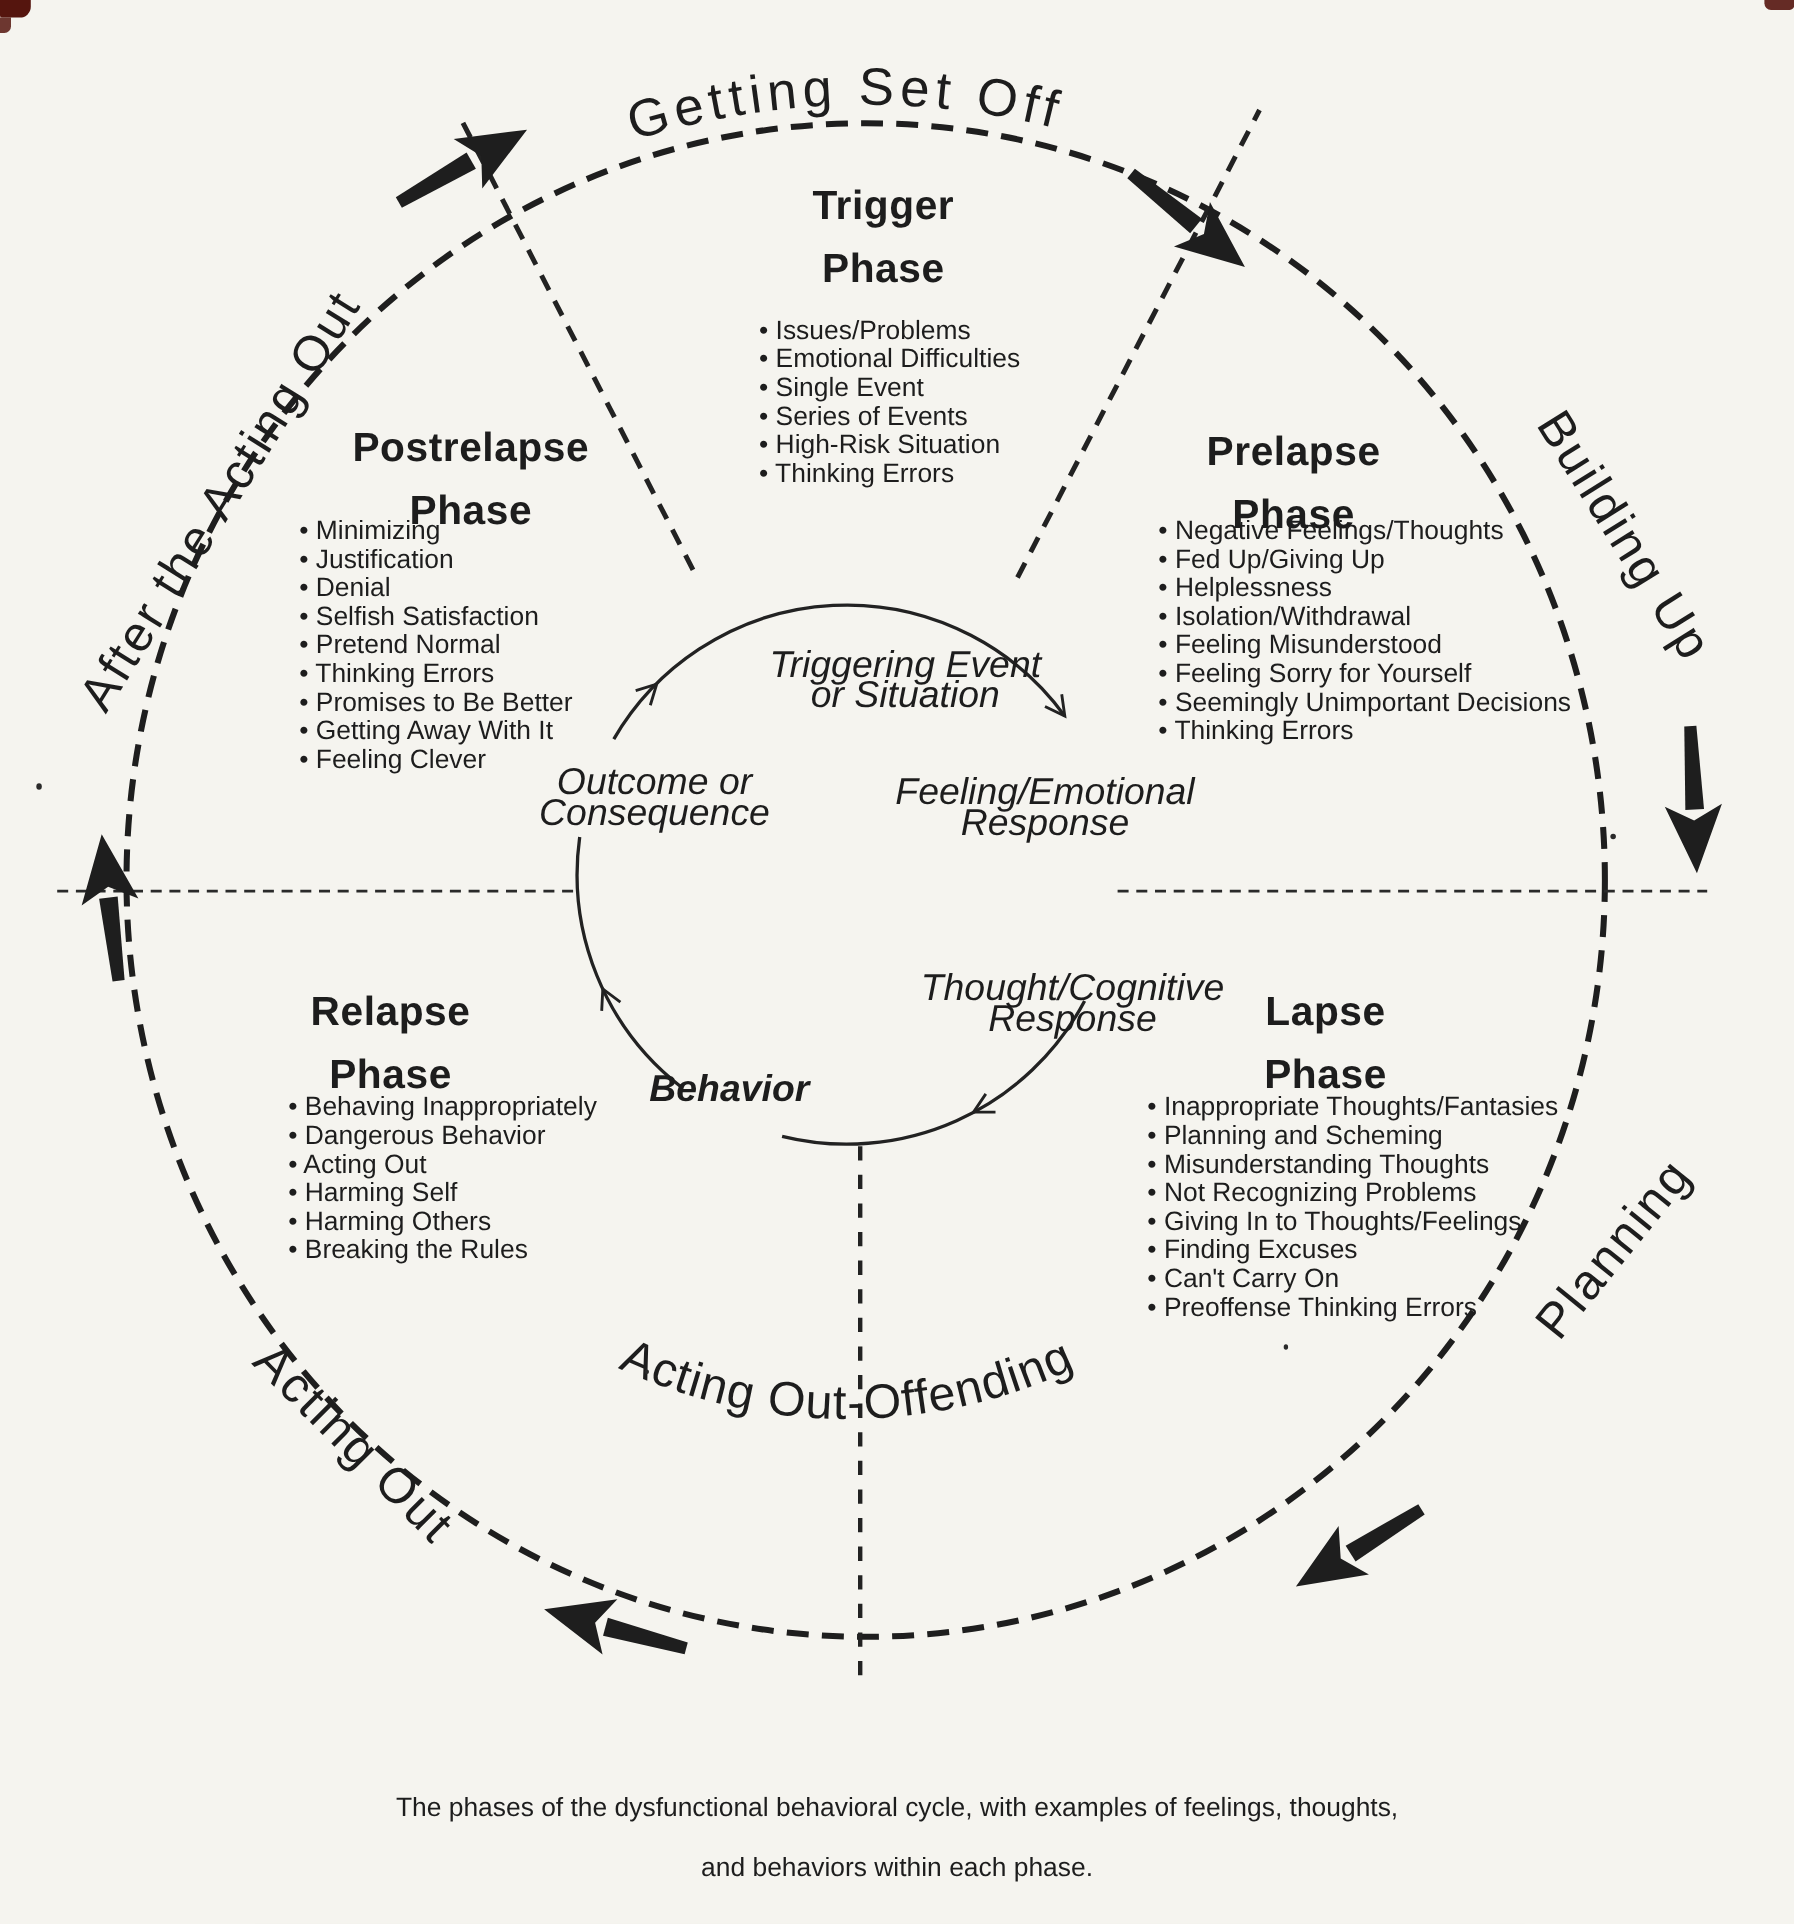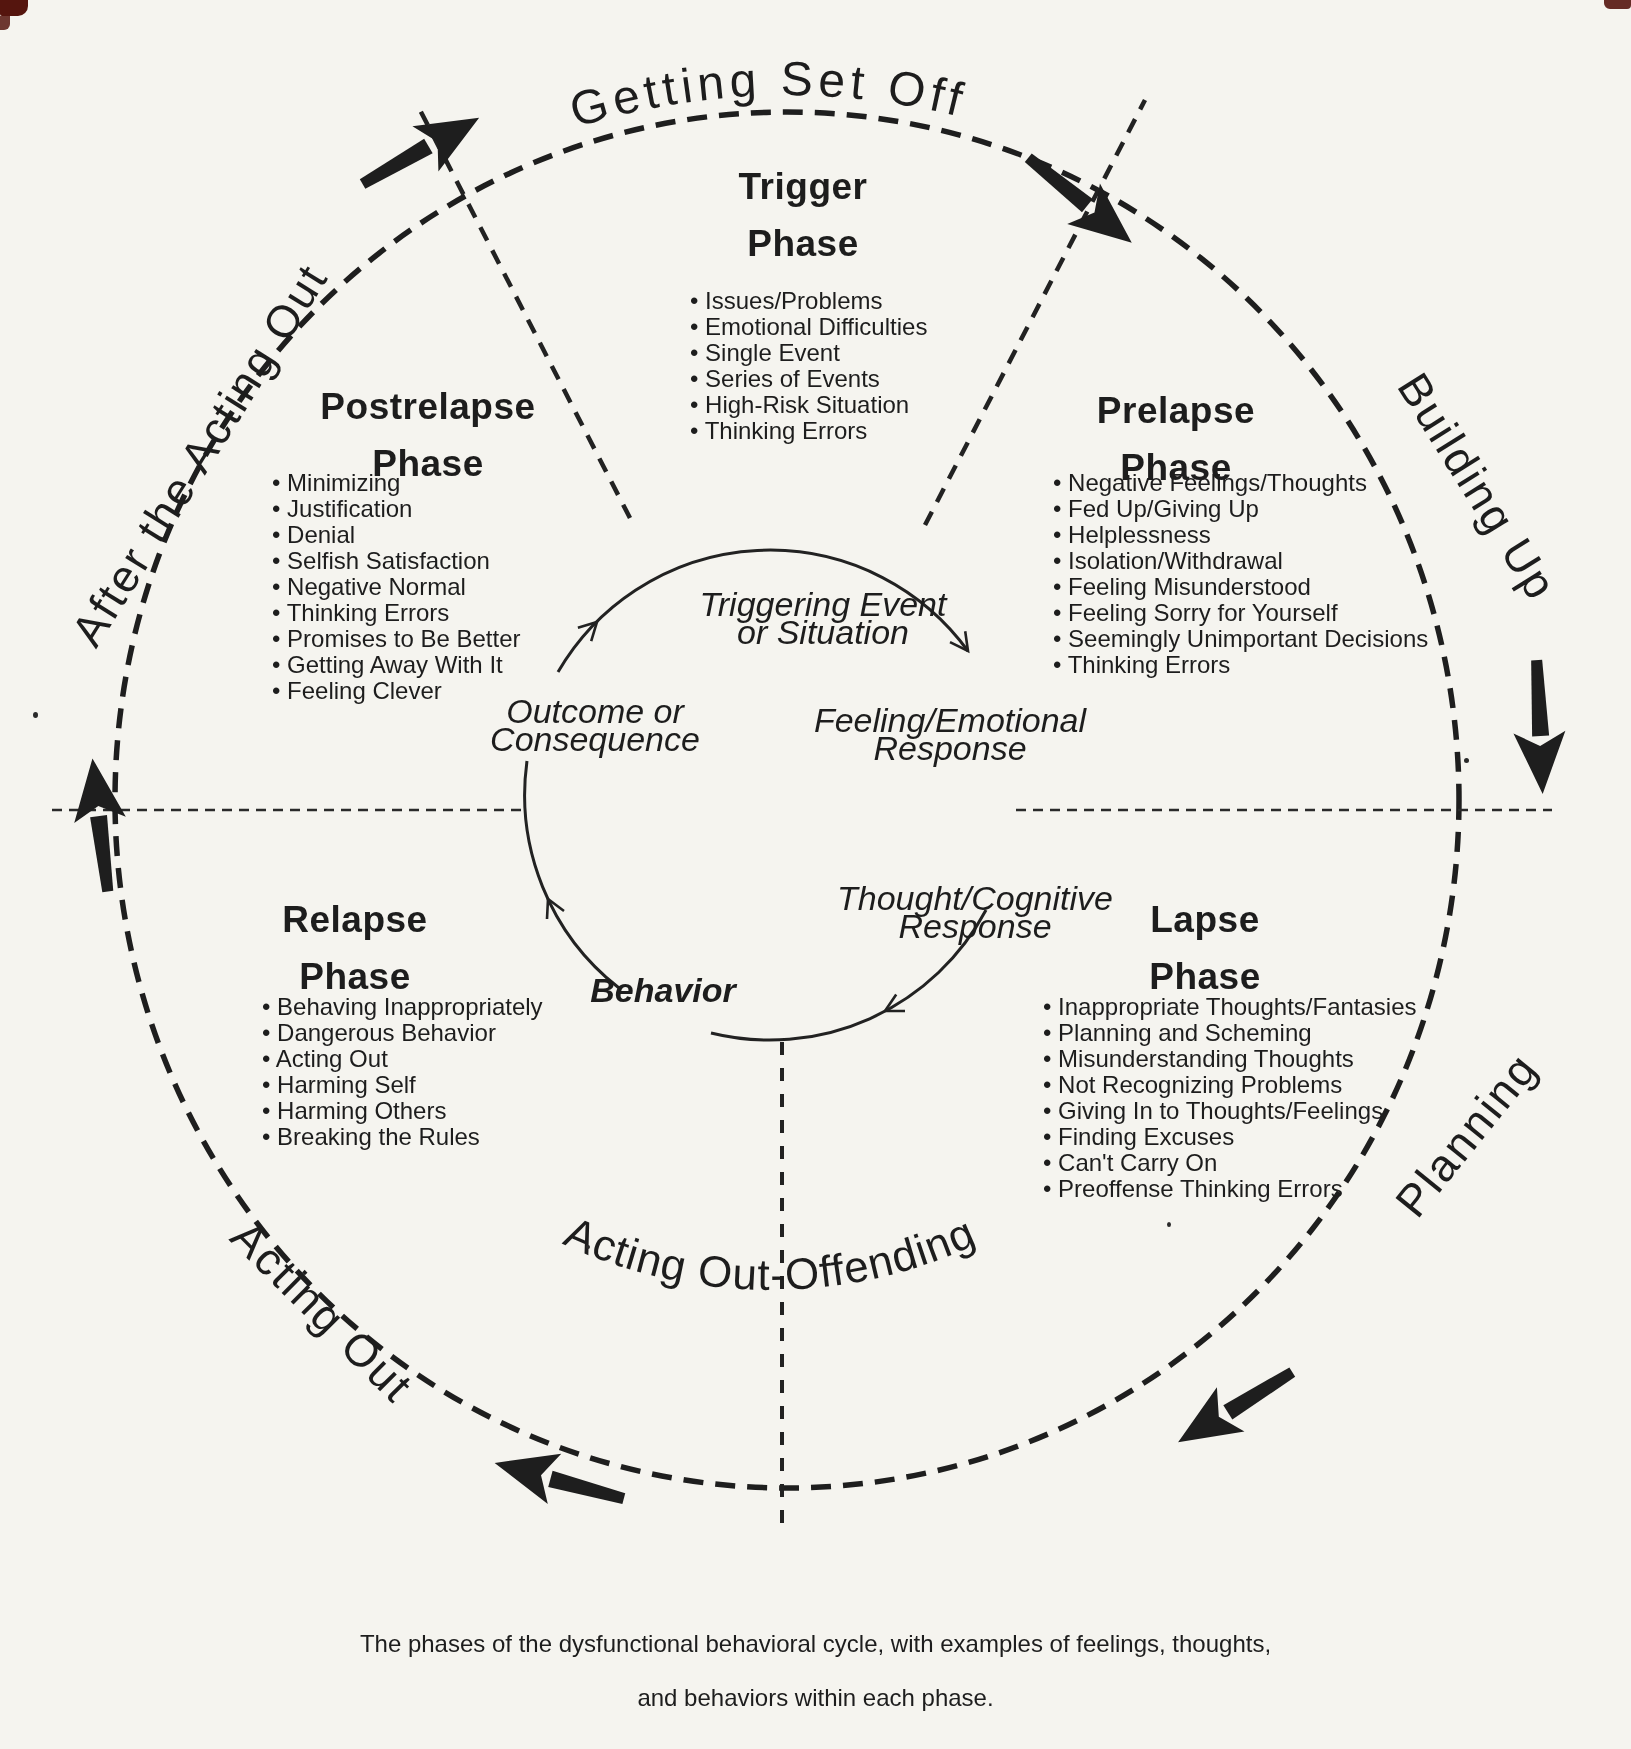--- a/index.html
+++ b/index.html
@@ -107,21 +107,21 @@
 
   <div class="phase-title" style="left:428px; top:372px;">
     <span>Postrelapse</span>
     <span>Phase</span>
   </div>
   <div class="phase-list" style="left:272px; top:470px;">
       <div class="li">• Minimizing</div>
       <div class="li">• Justification</div>
       <div class="li">• Denial</div>
       <div class="li">• Selfish Satisfaction</div>
-      <div class="li">• Negative Normal</div>
+      <div class="li">• Pretend Normal</div>
       <div class="li">• Thinking Errors</div>
       <div class="li">• Promises to Be Better</div>
       <div class="li">• Getting Away With It</div>
       <div class="li">• Feeling Clever</div>
     </div>
 
   <div class="phase-title" style="left:1176px; top:376px;">
     <span>Prelapse</span>
     <span>Phase</span>
   </div>

